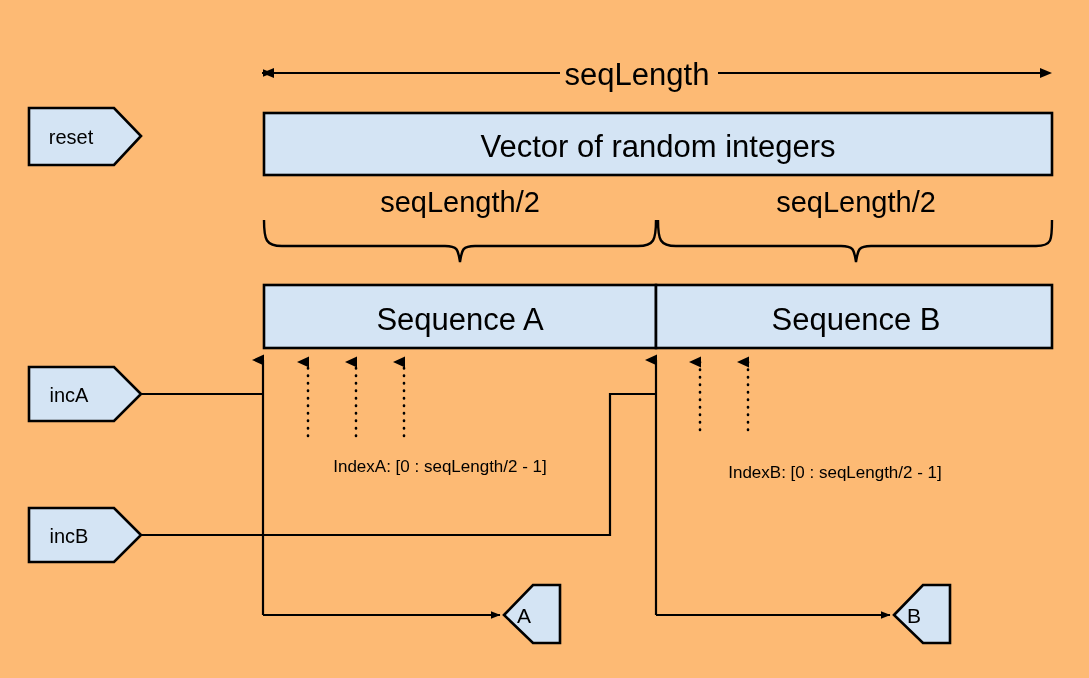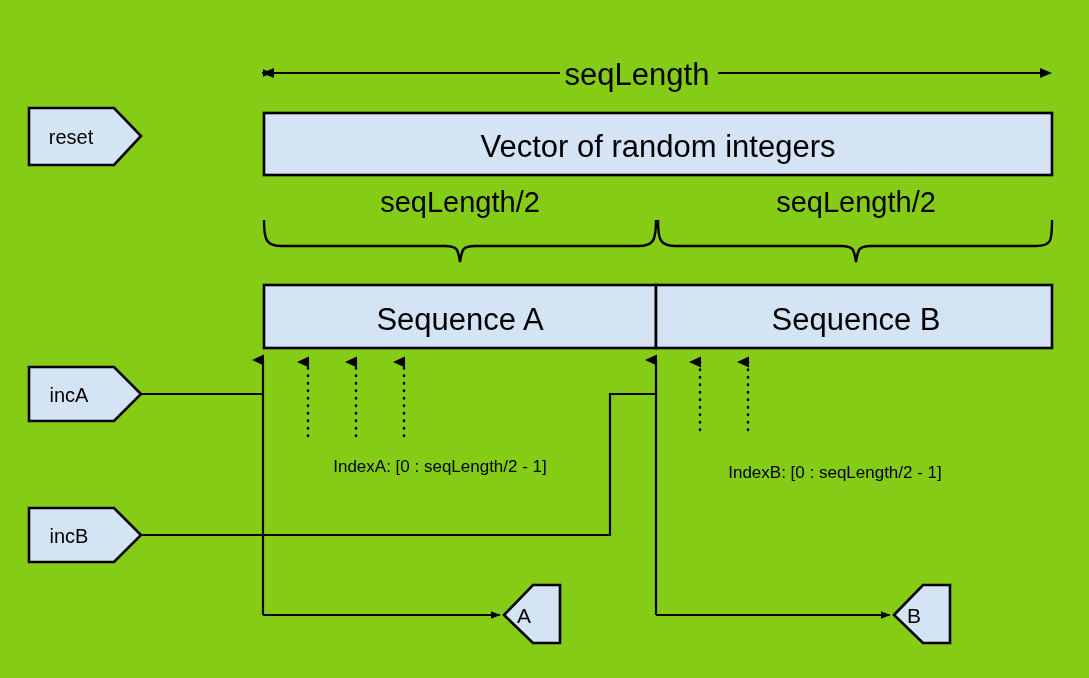--- a/index.html
+++ b/index.html
@@ -4,21 +4,21 @@
 <style>
   html, body {
     margin: 0;
     padding: 0;
     background: #ffffff;
   }
   #canvas {
     position: relative;
     width: 1089px;
     height: 678px;
-    background: #84cc16;
+    background: #fdba74;
     font-family: "Liberation Sans", sans-serif;
     overflow: hidden;
   }
   svg.layer {
     position: absolute;
     left: 0;
     top: 0;
     width: 1089px;
     height: 678px;
   }

